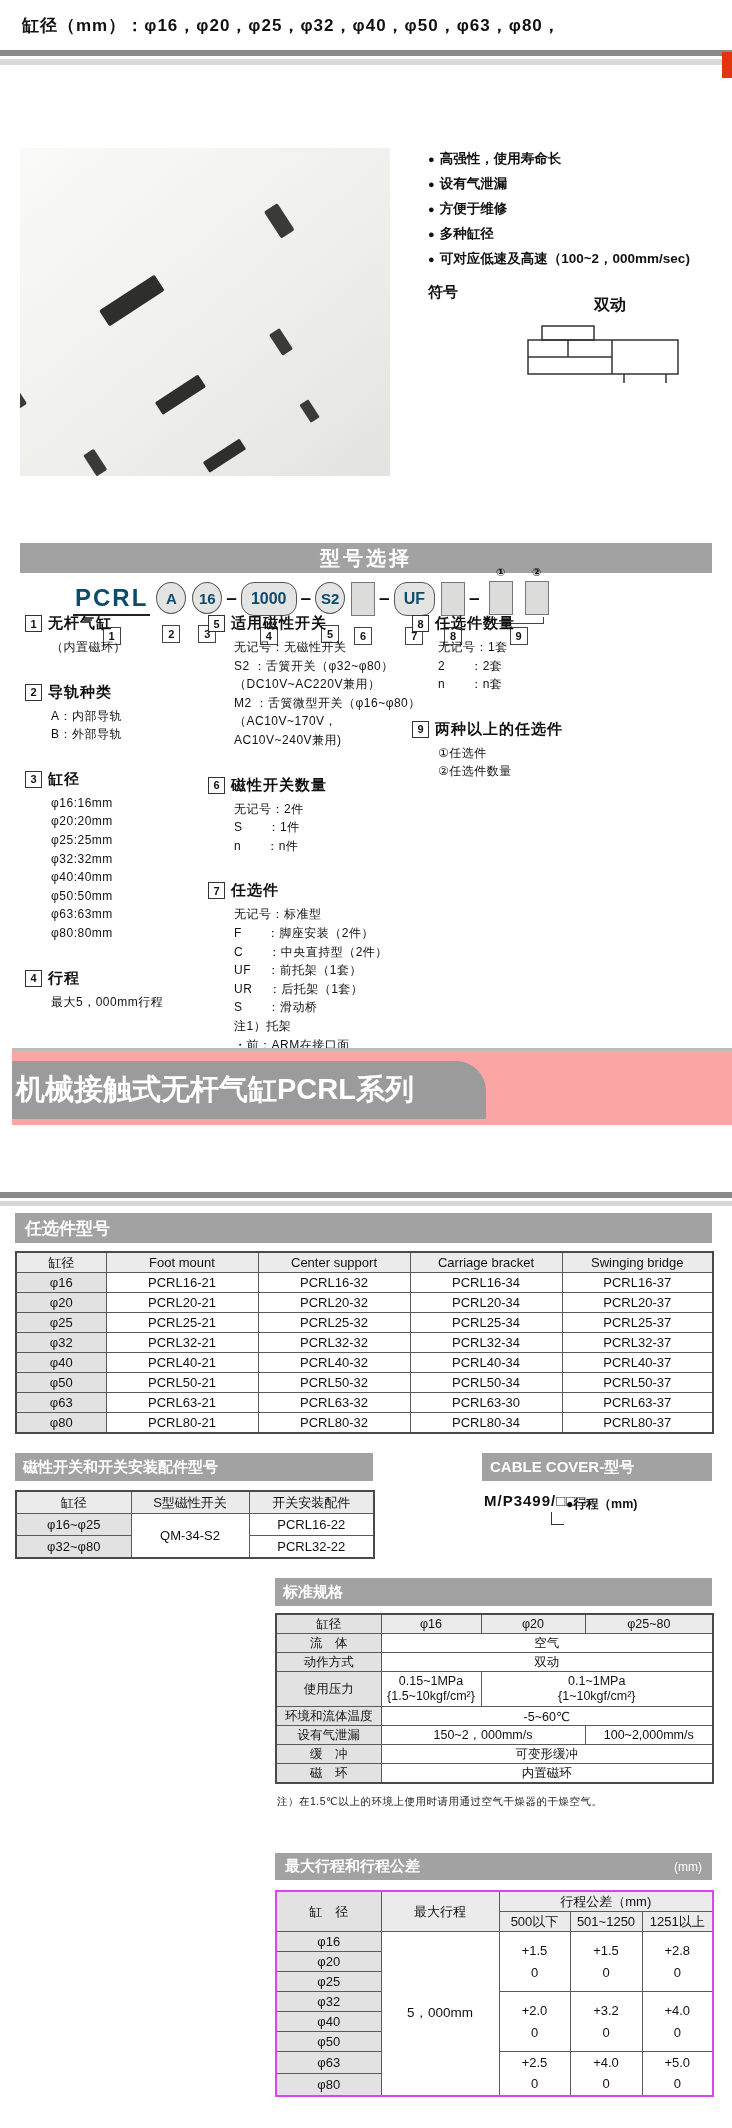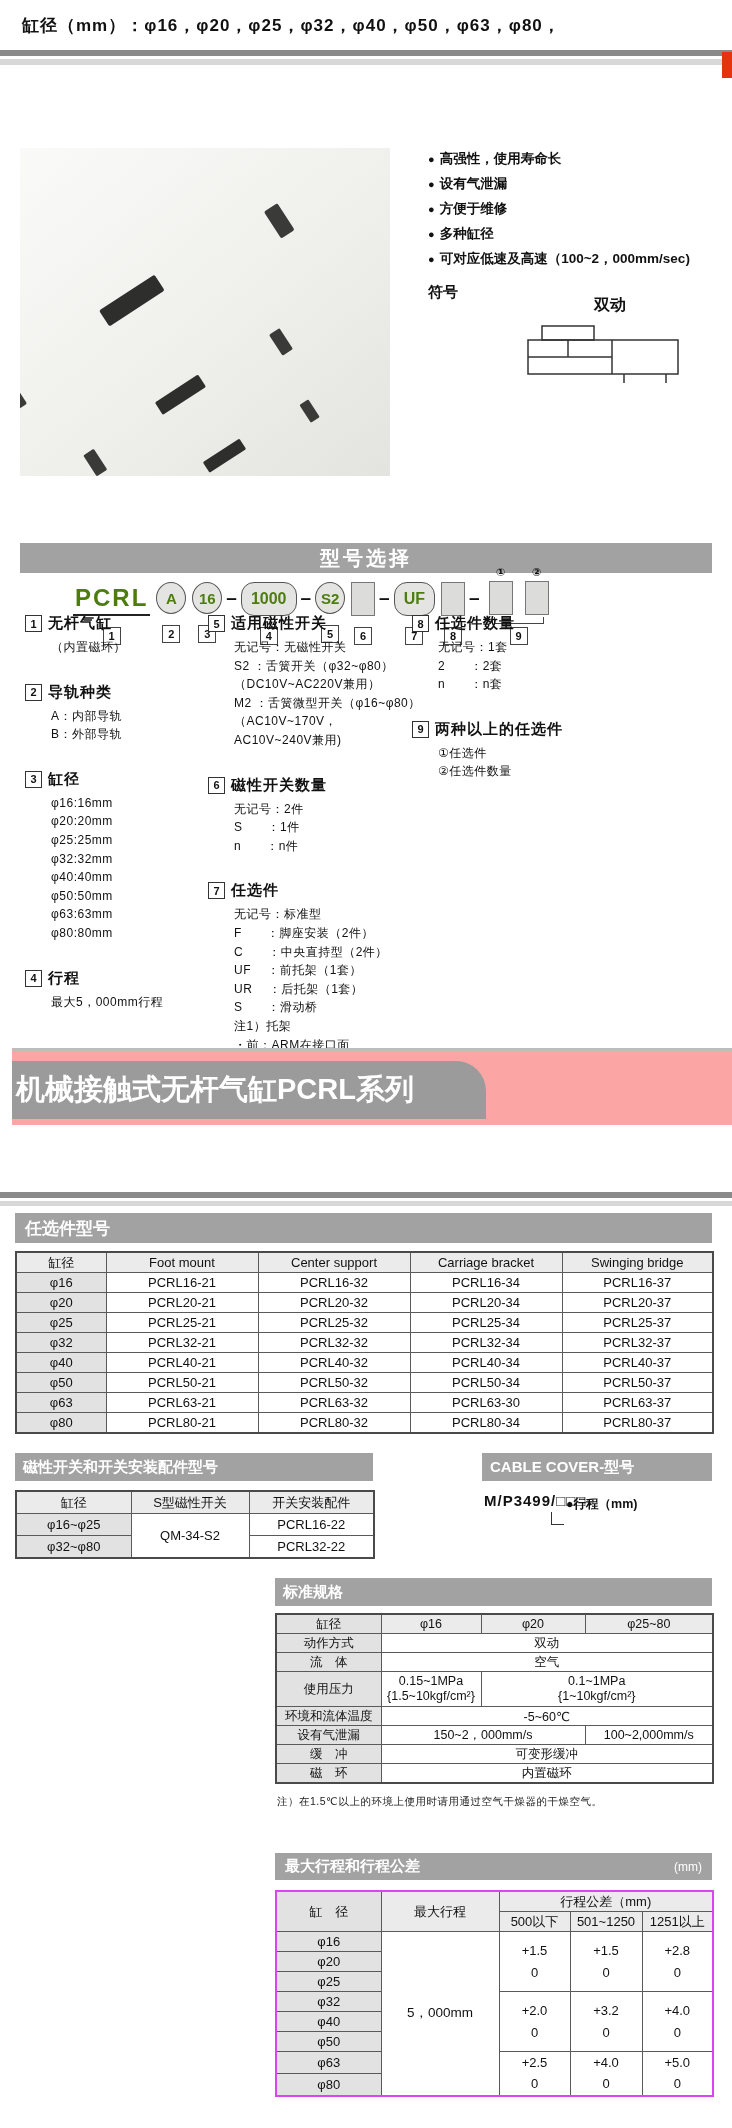--- a/index.html
+++ b/index.html
@@ -30,21 +30,21 @@
   .symbol-title{position:absolute;left:428px;top:283px;font-size:15px;font-weight:bold;}
   .symbol-label{position:absolute;left:520px;top:295px;width:180px;text-align:center;
                 font-size:16px;font-weight:bold;}
   .symbol-svg{position:absolute;left:520px;top:316px;}
 
   
   .gray-bar{background:#a2a2a2;color:#fff;font-weight:bold;display:flex;align-items:center;}
   .model-bar{position:absolute;left:20px;top:543px;width:692px;height:30px;justify-content:center;font-size:20px;letter-spacing:3px;}
   .model-code{position:absolute;left:70px;top:582px;display:flex;align-items:flex-start;}
   .unit{display:flex;flex-direction:column;align-items:center;margin:0 3px;}
-  .sym{height:32px;display:flex;align-items:center;justify-content:center;font-weight:bold;color:#4d7c0f;}
+  .sym{height:32px;display:flex;align-items:center;justify-content:center;font-weight:bold;color:#0c4a6e;}
   .sym.plain{font-size:24px;letter-spacing:2px;border-bottom:2px solid #222;padding:0 2px;}
   .sym.circle{min-width:30px;padding:0 4px;border:1.5px solid #555;border-radius:50%;background:#e4e4e2;font-size:15px;box-sizing:border-box;}
   .sym.pill{padding:0 9px;border:1.5px solid #555;border-radius:13px;background:#e4e4e2;font-size:16px;}
   .sym.box{width:22px;border:1.5px solid #777;background:#dcdcda;}
   .mdash{font-size:19px;font-weight:bold;line-height:32px;margin:0 1px;}
   .tagbox{width:16px;height:16px;border:1px solid #444;font-size:11px;font-weight:bold;
           display:flex;align-items:center;justify-content:center;margin-top:11px;background:#fff;}
   .grp9{display:flex;flex-direction:column;align-items:center;margin-left:8px;margin-top:-16px;}
   .grp9-row{display:flex;gap:12px;}
   .grp9-col{display:flex;flex-direction:column;align-items:center;}
@@ -453,26 +453,26 @@
         <col style="width:128px">
       </colgroup>
     <tbody>
       <tr>
         <td class="shade">缸径</td>
         <td class="shade-h">φ16</td>
         <td class="shade-h">φ20</td>
         <td class="shade-h">φ25~80</td>
       </tr>
       <tr>
+        <td class="shade">流　体</td>
+        <td colspan="3">空气</td>
+      </tr>
+      <tr>
         <td class="shade">动作方式</td>
         <td colspan="3">双动</td>
-      </tr>
-      <tr>
-        <td class="shade">流　体</td>
-        <td colspan="3">空气</td>
       </tr>
       <tr>
         <td class="shade">使用压力</td>
         <td class="p2">
           <div>0.15~1MPa</div>
           <div>{1.5~10kgf/cm²}</div>
         </td>
         <td class="p2" colspan="2">
           <div>0.1~1MPa</div>
           <div>{1~10kgf/cm²}</div>

